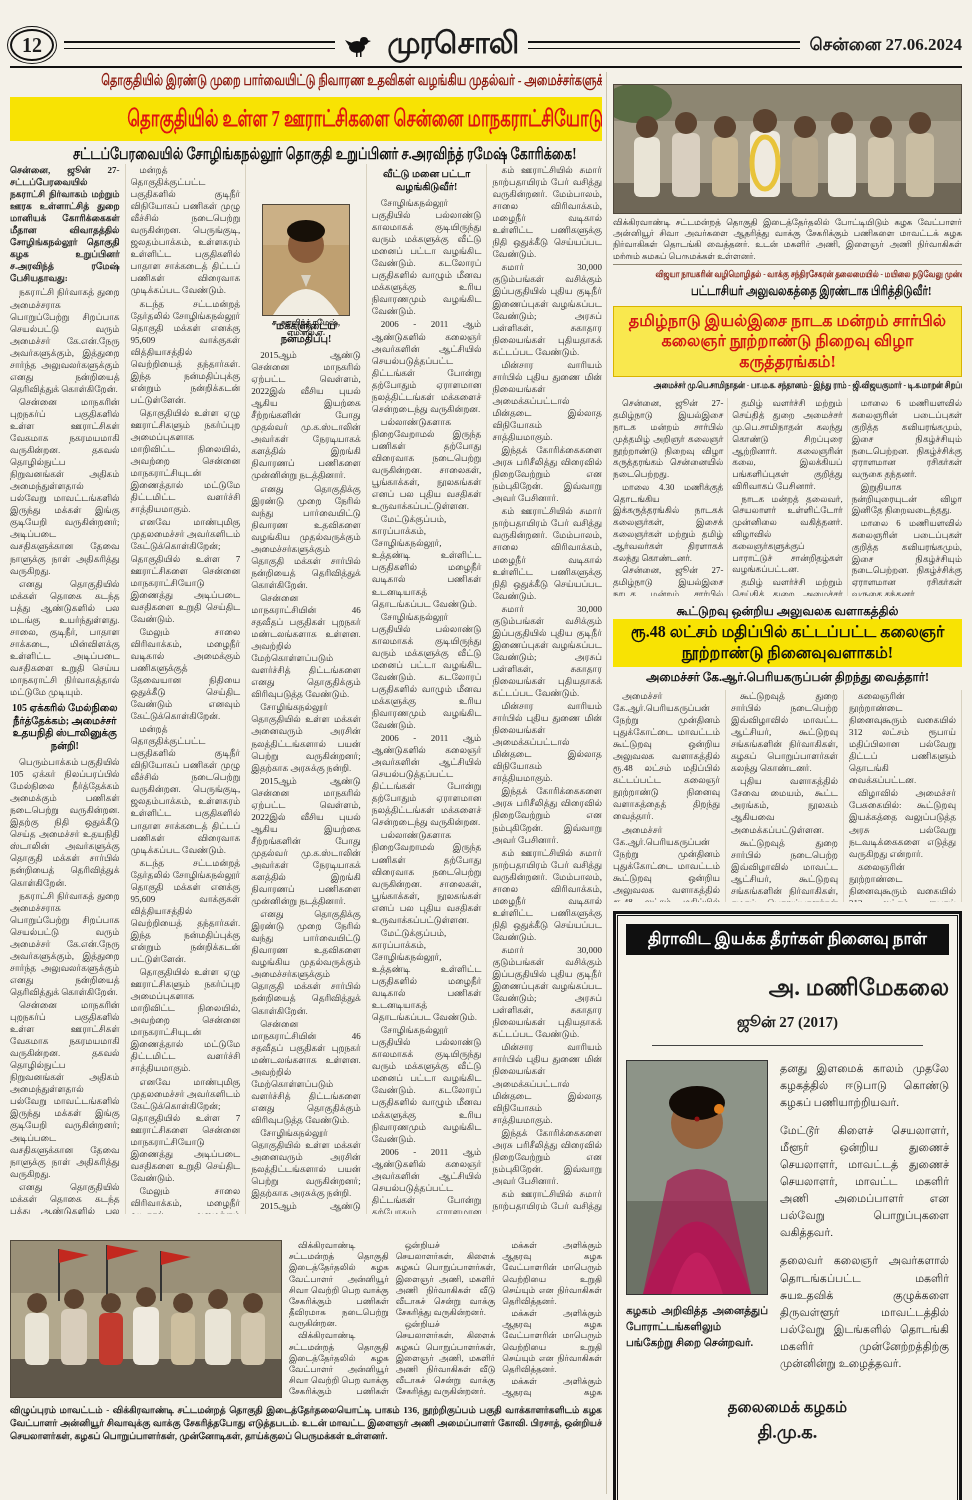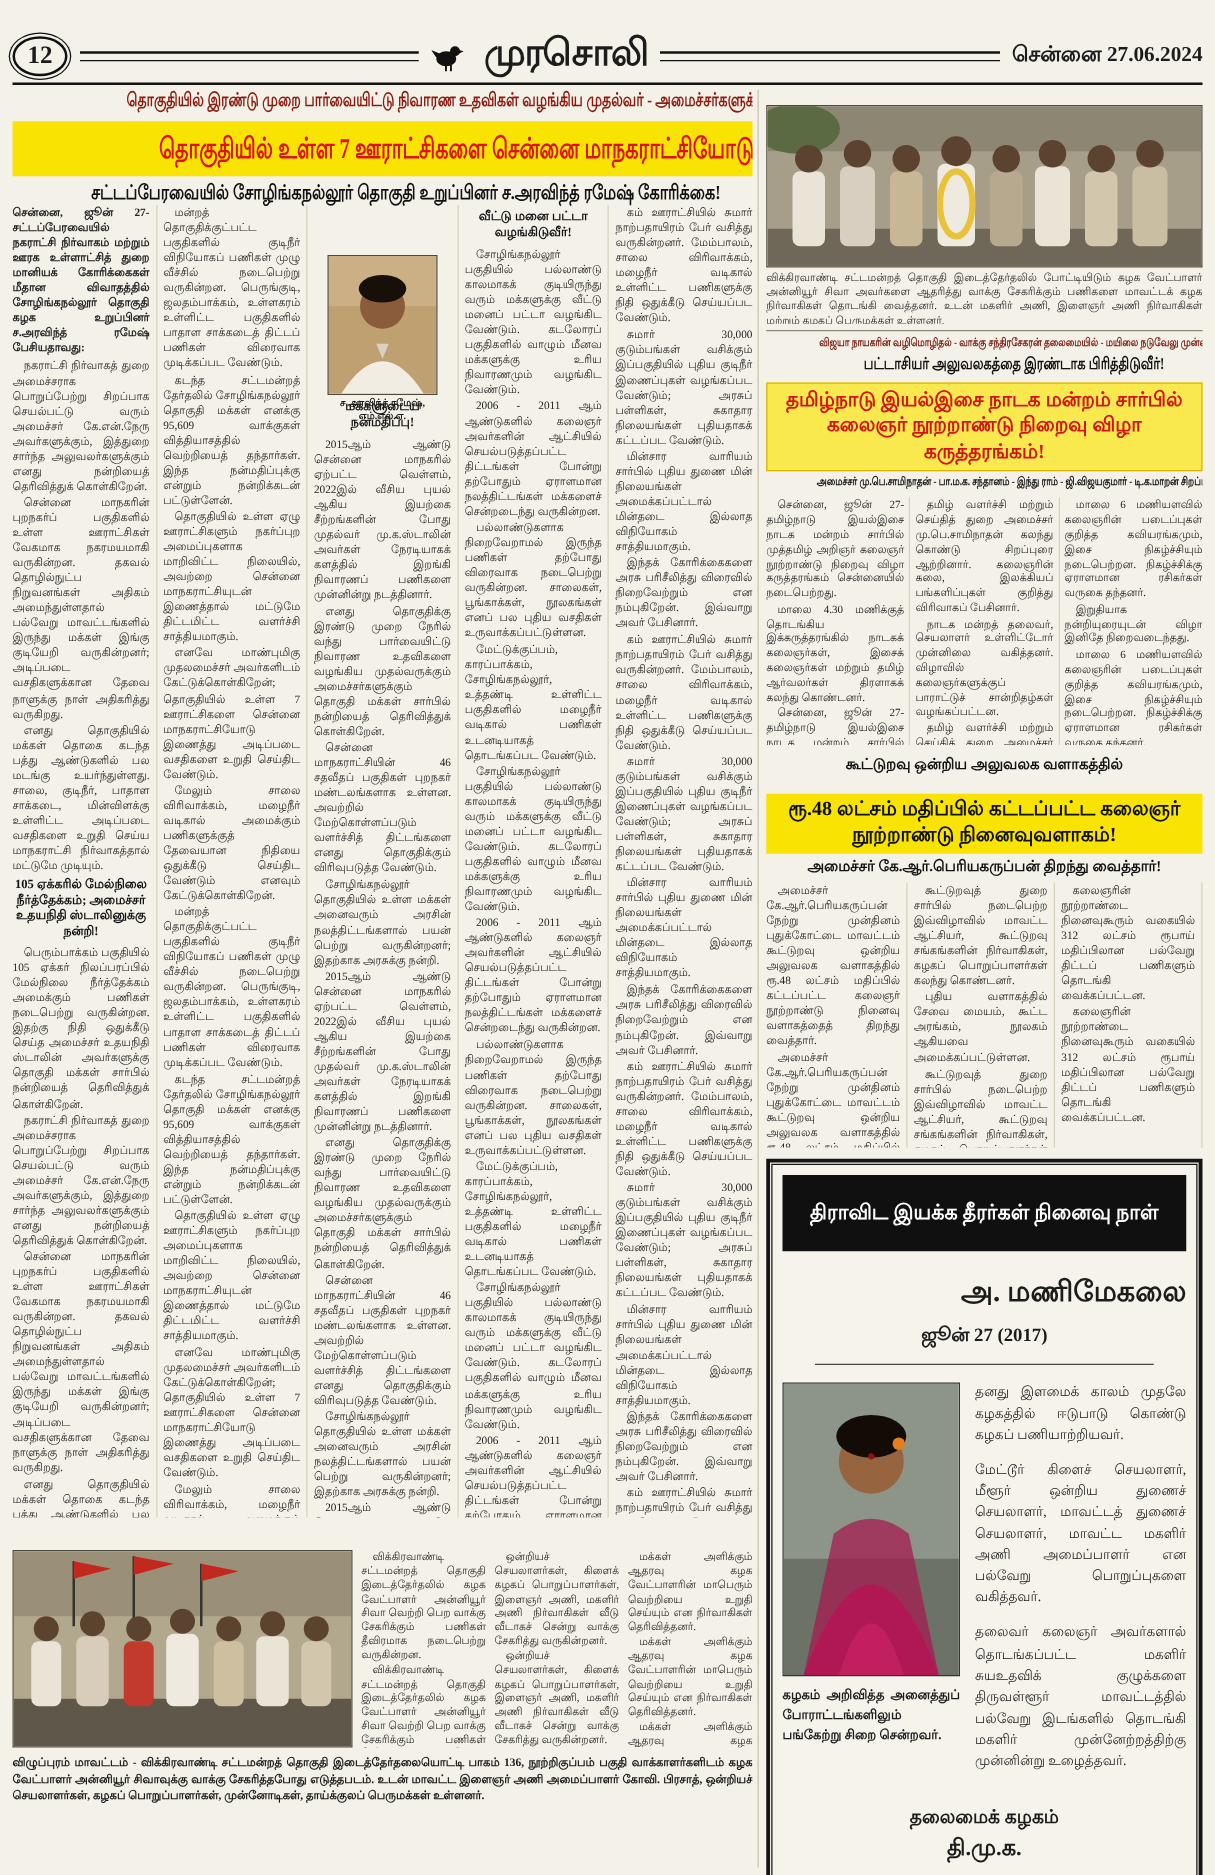--- a/index.html
+++ b/index.html
@@ -53,28 +53,28 @@
   .pre1{height:13px;overflow:hidden;text-align:center;font-weight:bold;font-size:9px;color:#7c1d12}
   .pre2{height:19px;overflow:hidden;text-align:right;font-weight:bold;font-size:13px;margin-top:1px;color:#111}
   .red-head{margin-top:4px;background:#f9e84e;border:1px solid #d9b400;color:#d31414;font-weight:bold;font-size:16px;line-height:1.28;text-align:center;padding:4px 6px}
   .ev-sub{margin-top:3px;height:14px;overflow:hidden;text-align:center;font-weight:bold;font-size:9px;color:#111}
   .tri-cols{margin-top:4px;height:198px;display:flex}
   .tri-cols .ncol{font-size:8.8px;padding:0 4px}
   .tri-cols .ncol:first-child{padding-left:0}
   .tri-cols .ncol:last-child{border-right:none;padding-right:0}
 
   .m-kicker{margin-top:8px;text-align:center;font-weight:bold;font-size:12px;color:#111}
-  .m-head{margin-top:16px;background:#f8e303;font-weight:bold;font-size:16px;line-height:1.3;text-align:center;padding:3px 5px;color:#101010}
+  .m-head{margin-top:0;background:#f8e303;font-weight:bold;font-size:16px;line-height:1.3;text-align:center;padding:3px 5px;color:#101010}
   .m-sub{margin-top:3px;text-align:center;font-weight:bold;font-size:12px;color:#111}
   .m-cols{margin-top:5px;height:212px;display:flex}
 
   
   .obit{margin-top:9px;border:3px solid #141414;box-shadow:inset 0 0 0 1px #f4f1e8,inset 0 0 0 2px #141414;
         height:600px;padding:10px;background:#f6f3ea}
-  .obit-title{background:#101010;color:#fff;font-weight:bold;font-size:16.5px;text-align:center;padding:20px 4px}
+  .obit-title{background:#101010;color:#fff;font-weight:bold;font-size:16.5px;text-align:center;padding:5px 4px}
   .obit-name{margin-top:20px;text-align:right;font-weight:bold;font-size:23px}
   .obit-date{margin-top:10px;text-align:center;font-weight:bold;font-size:15px}
   .obit-rule{border-top:1px solid #444;margin:12px 26px 0}
   .obit-body{display:flex;gap:12px;margin-top:14px}
   .obit-left{width:142px;flex:none}
   .obit-photo{width:142px;height:235px;border:1px solid #333}
   .obit-under{margin-top:8px;font-size:10.5px;line-height:1.5;text-align:justify;font-weight:bold}
   .obit-text{flex:1;font-size:11px;line-height:1.55;text-align:justify}
   .obit-text p{margin-bottom:11px}
   .obit-close{margin-top:16px;text-align:center;font-weight:bold;font-size:15px}
@@ -316,20 +316,21 @@
           <div class="fb-p">அமைச்சர் கே.ஆர்.பெரியகருப்பன் நேற்று முன்தினம் புதுக்கோட்டை மாவட்டம் கூட்டுறவு ஒன்றிய அலுவலக வளாகத்தில் ரூ.48 லட்சம் மதிப்பில் கட்டப்பட்ட கலைஞர் நூற்றாண்டு நினைவு வளாகத்தைத் திறந்து வைத்தார்.</div>
           <div class="fb-p">அமைச்சர் கே.ஆர்.பெரியகருப்பன் நேற்று முன்தினம் புதுக்கோட்டை மாவட்டம் கூட்டுறவு ஒன்றிய அலுவலக வளாகத்தில் ரூ.48 லட்சம் மதிப்பில் கட்டப்பட்ட கலைஞர் நூற்றாண்டு நினைவு வளாகத்தைத் திறந்து வைத்தார்.</div>
         </div>
       <div class="ncol">
           <div class="fb-p">கூட்டுறவுத் துறை சார்பில் நடைபெற்ற இவ்விழாவில் மாவட்ட ஆட்சியர், கூட்டுறவு சங்கங்களின் நிர்வாகிகள், கழகப் பொறுப்பாளர்கள் கலந்து கொண்டனர்.</div>
           <div class="fb-p">புதிய வளாகத்தில் சேவை மையம், கூட்ட அரங்கம், நூலகம் ஆகியவை அமைக்கப்பட்டுள்ளன.</div>
           <div class="fb-p">கூட்டுறவுத் துறை சார்பில் நடைபெற்ற இவ்விழாவில் மாவட்ட ஆட்சியர், கூட்டுறவு சங்கங்களின் நிர்வாகிகள், கழகப் பொறுப்பாளர்கள் கலந்து கொண்டனர்.</div>
         </div>
       <div class="ncol">
           <div class="fb-p">கலைஞரின் நூற்றாண்டை நினைவுகூரும் வகையில் 312 லட்சம் ரூபாய் மதிப்பிலான பல்வேறு திட்டப் பணிகளும் தொடங்கி வைக்கப்பட்டன.</div>
+          <div class="fb-p">விழாவில் அமைச்சர் பேசுகையில்: கூட்டுறவு இயக்கத்தை வலுப்படுத்த அரசு பல்வேறு நடவடிக்கைகளை எடுத்து வருகிறது என்றார்.</div>
           <div class="fb-p">கலைஞரின் நூற்றாண்டை நினைவுகூரும் வகையில் 312 லட்சம் ரூபாய் மதிப்பிலான பல்வேறு திட்டப் பணிகளும் தொடங்கி வைக்கப்பட்டன.</div>
         </div>
     </div>
 
     <div class="obit">
       <div class="obit-title">திராவிட இயக்க தீரர்கள் நினைவு நாள்</div>
       <div class="obit-name">அ. மணிமேகலை</div>
       <div class="obit-date">ஜூன் 27 (2017)</div>
       <div class="obit-rule"></div>
       <div class="obit-body">

